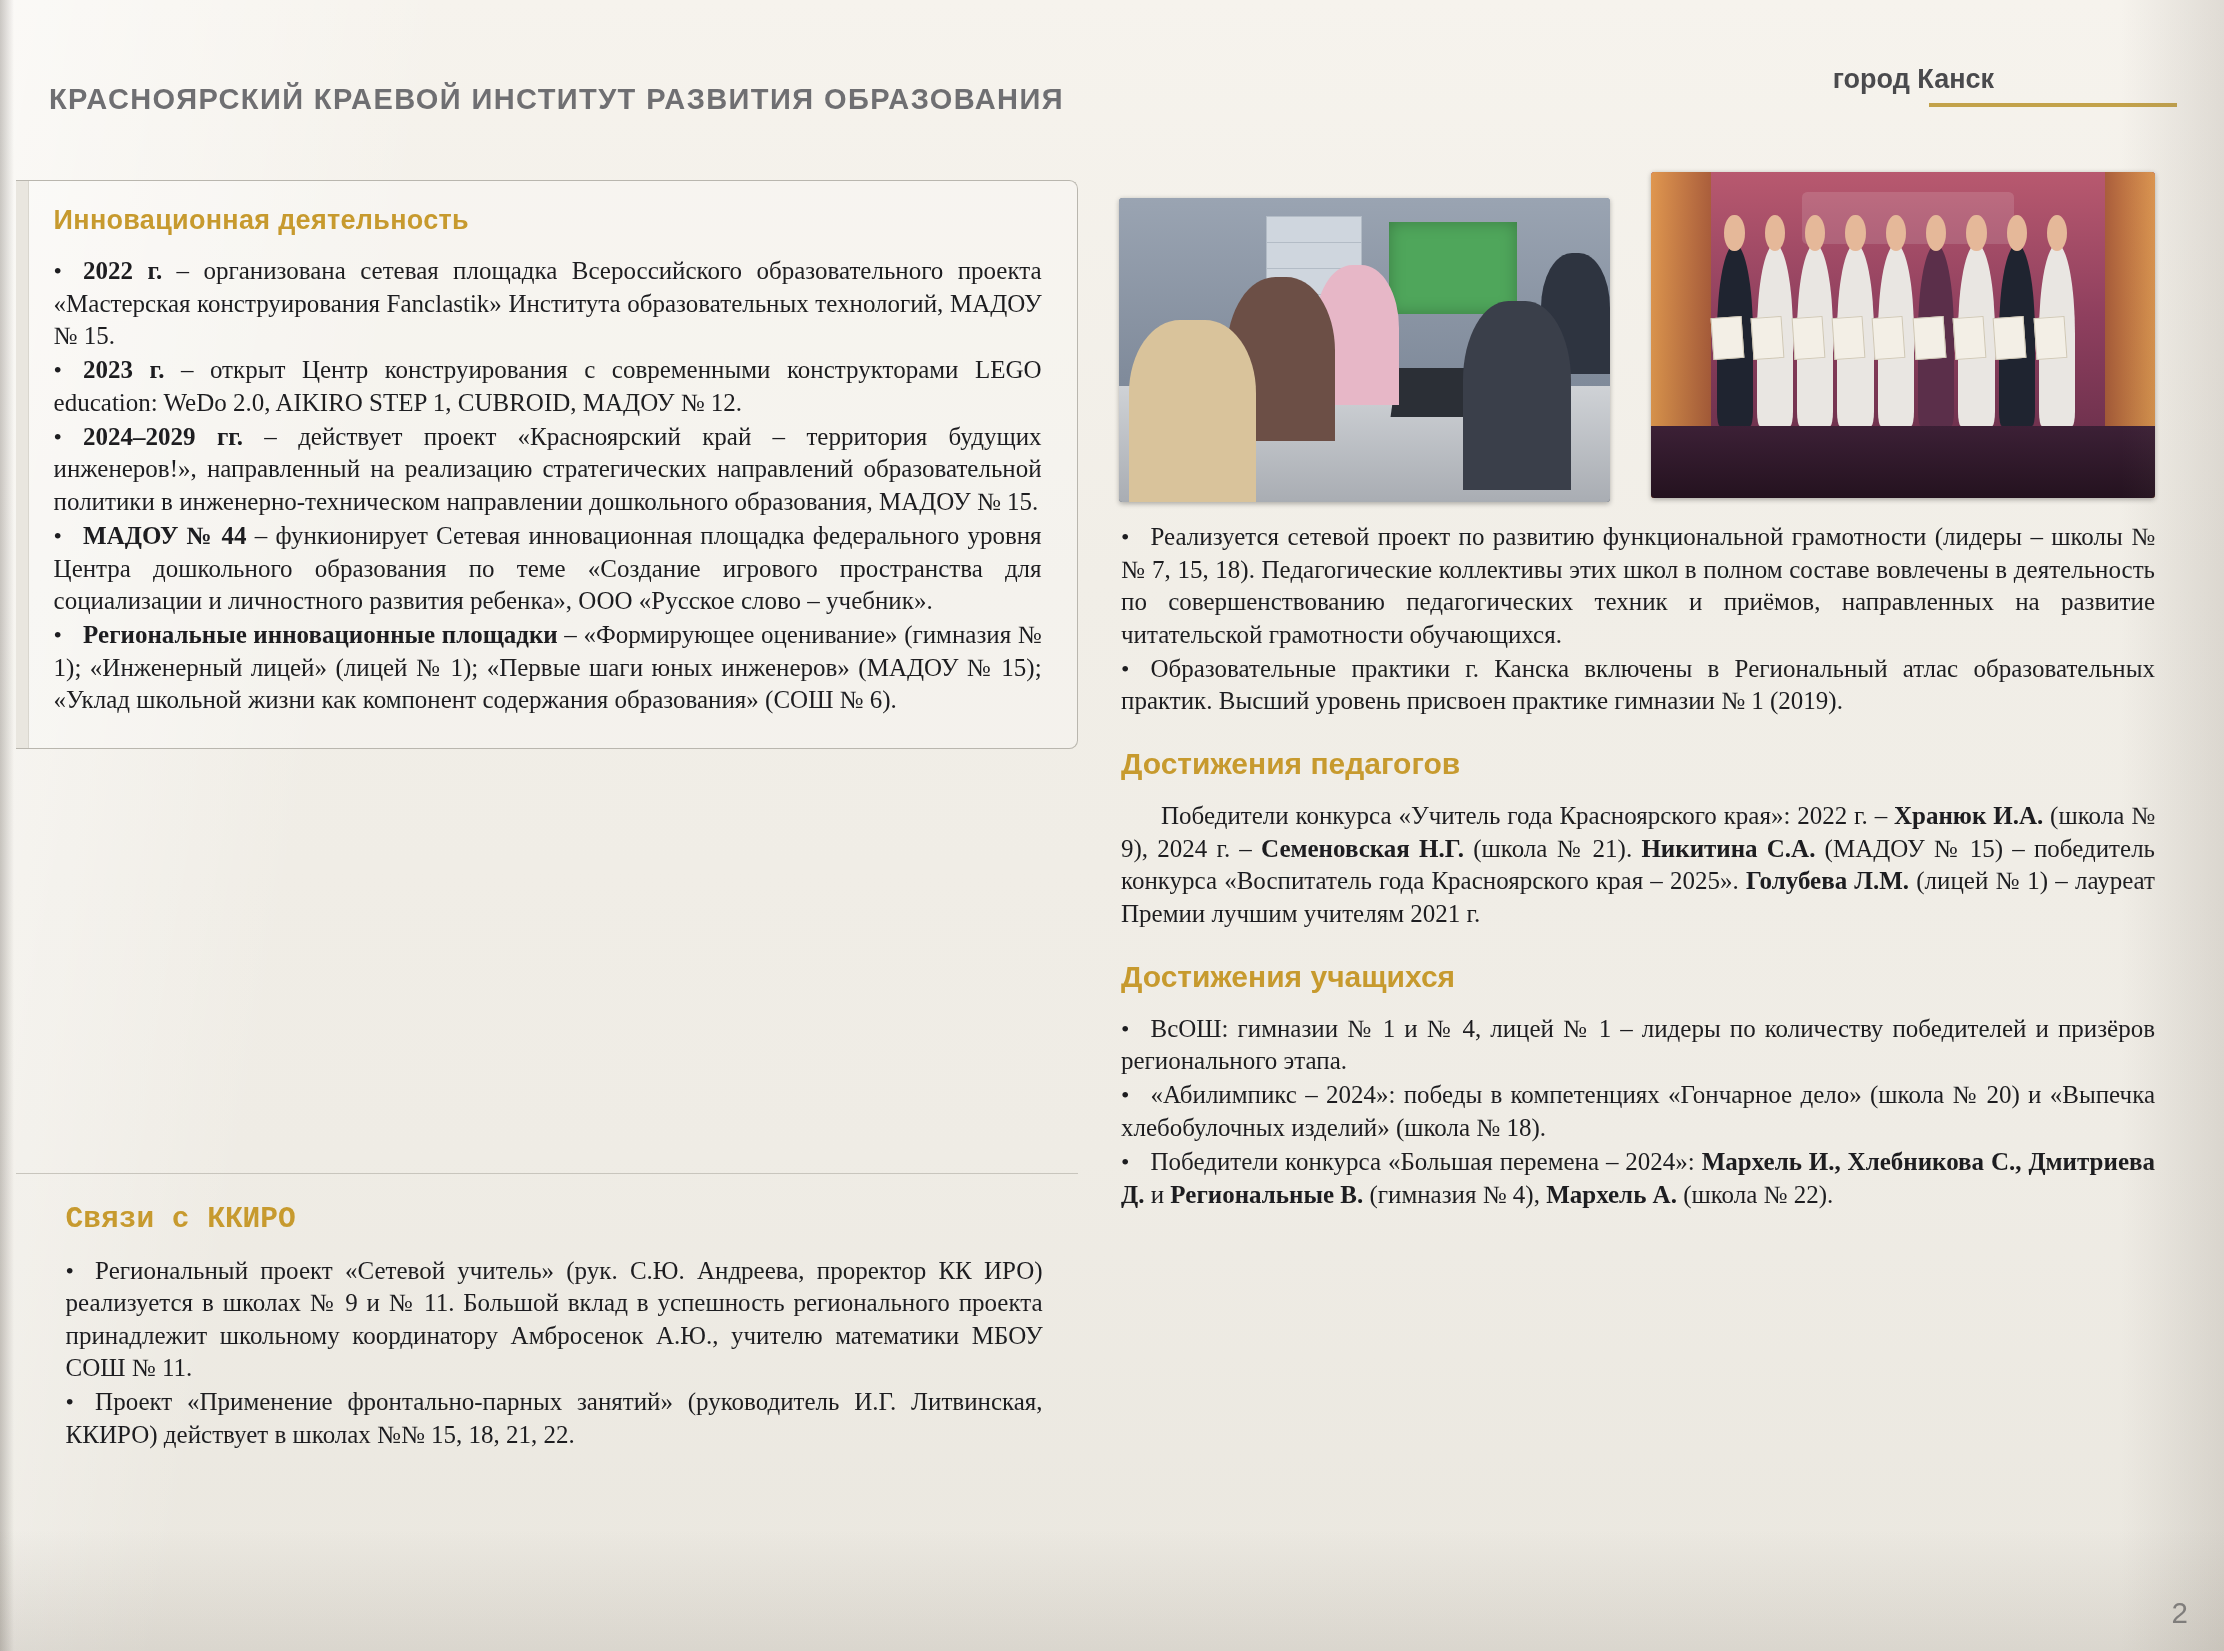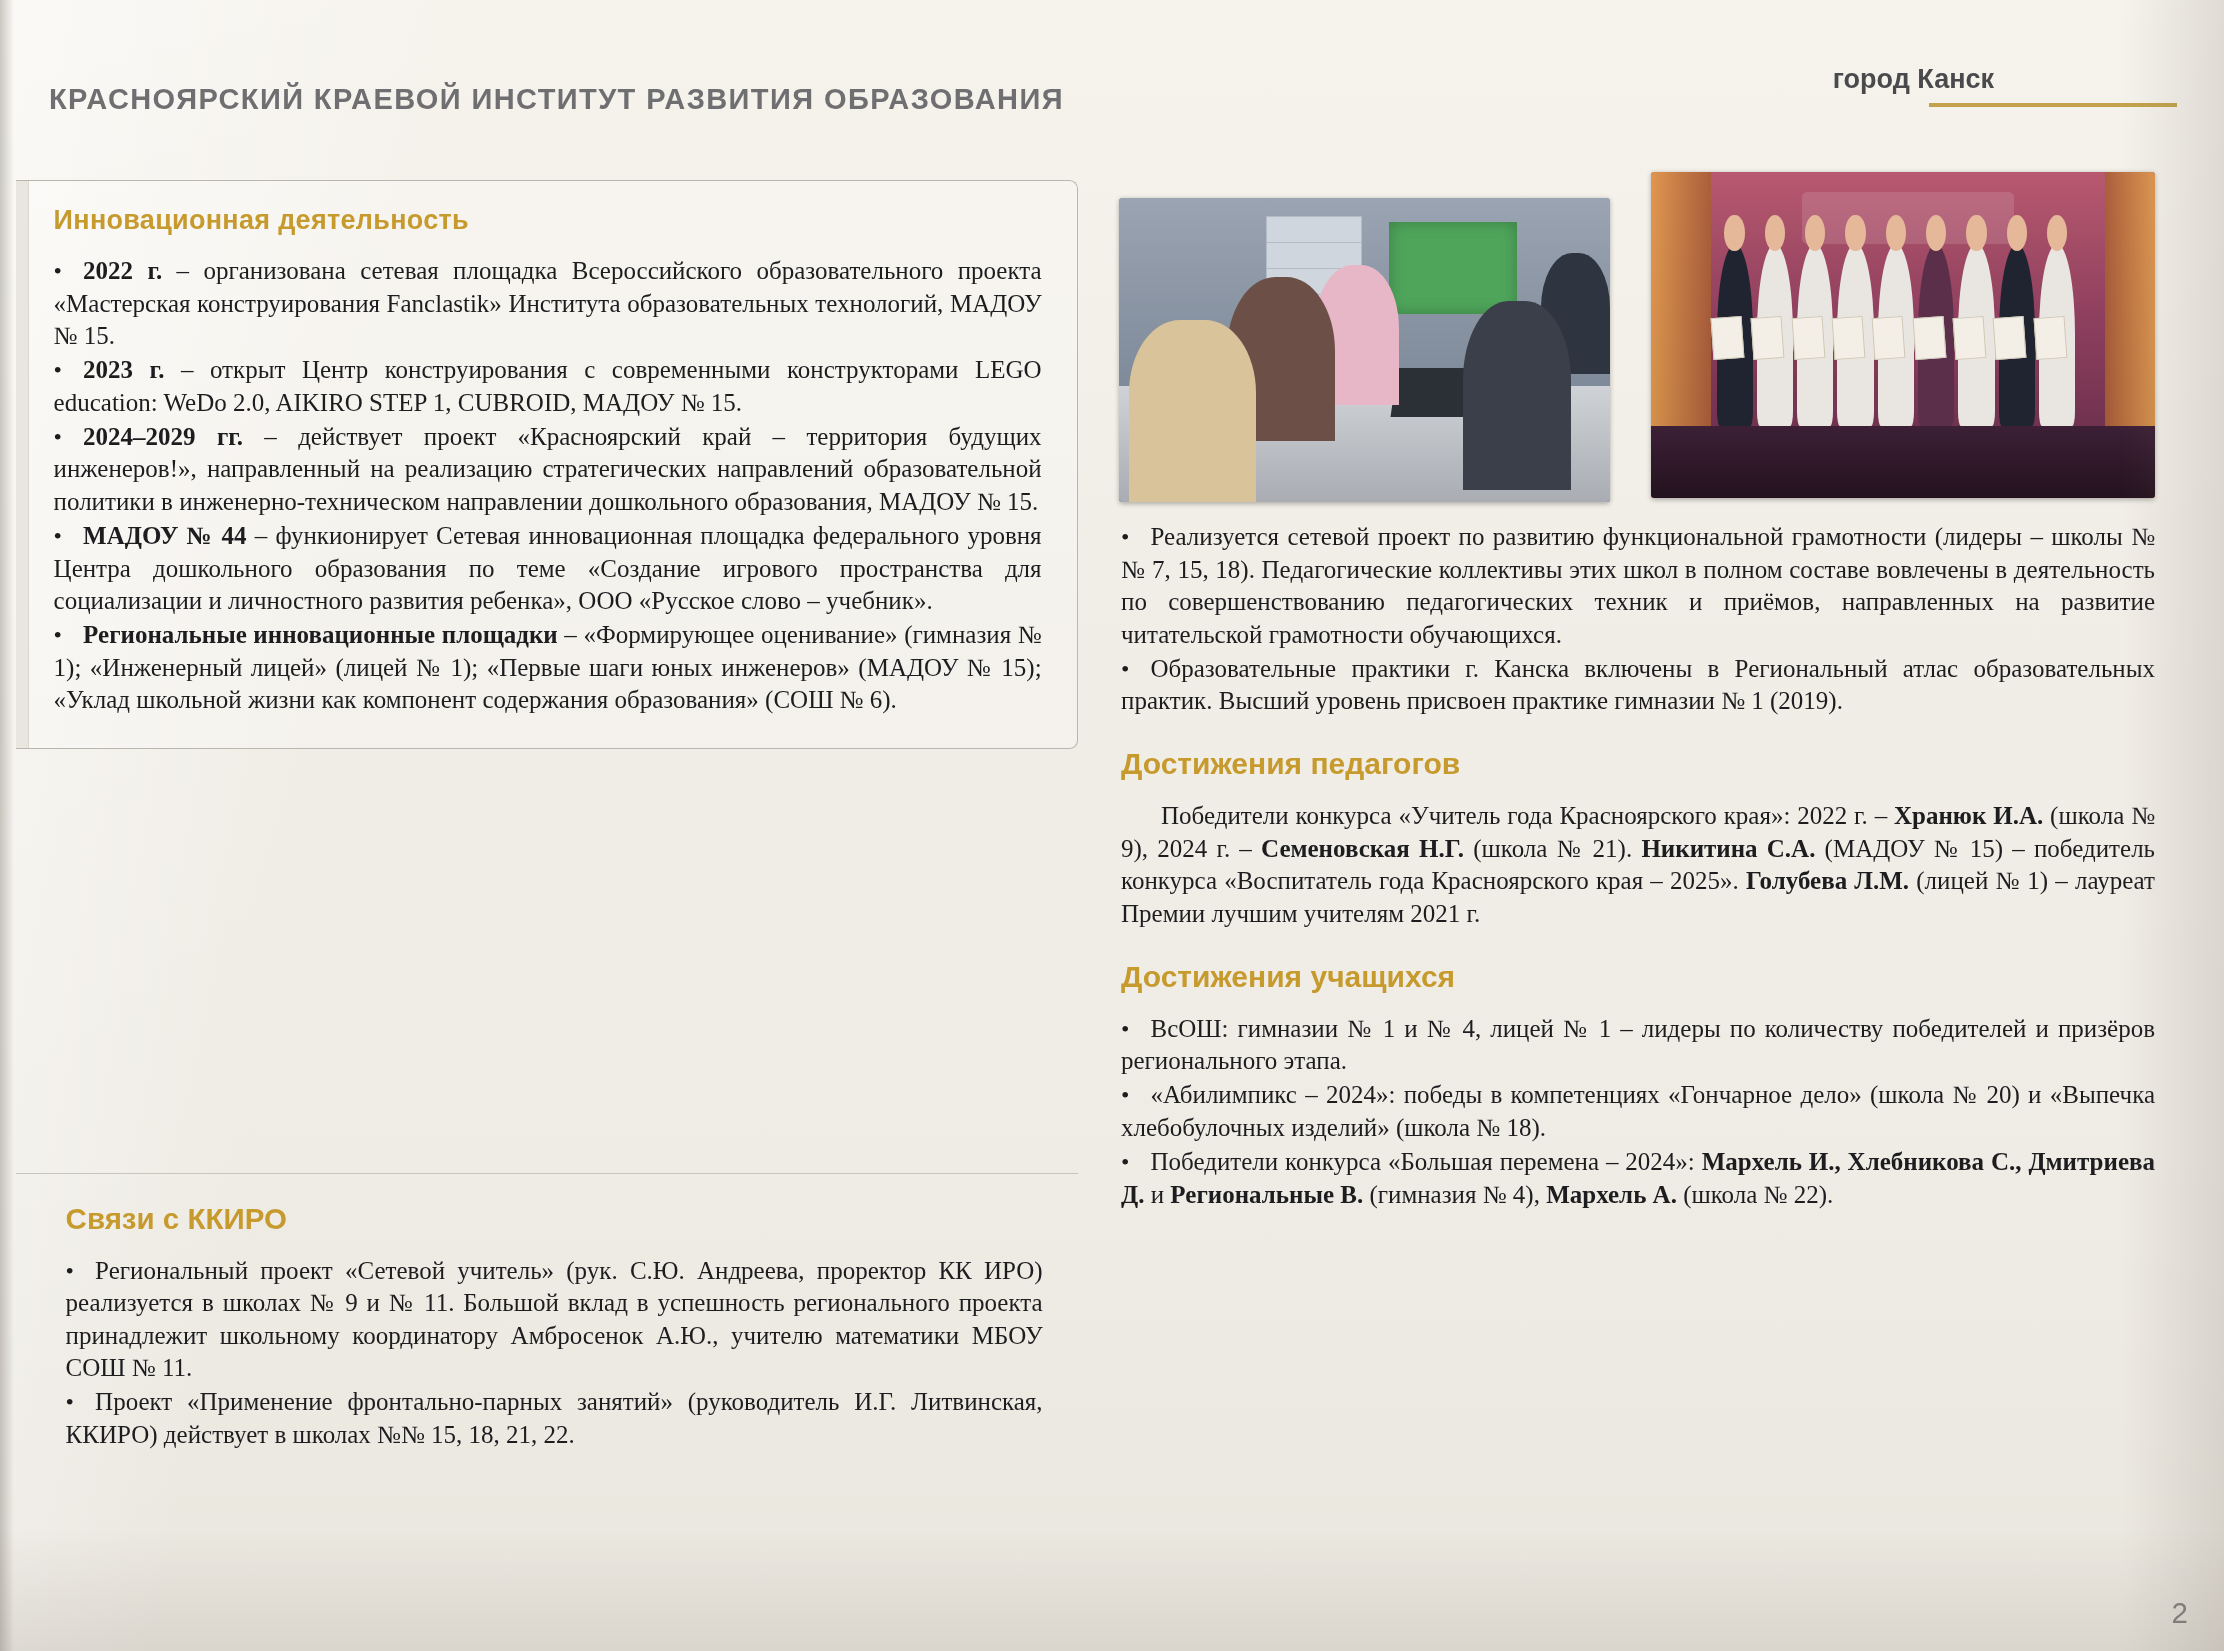--- a/index.html
+++ b/index.html
@@ -138,21 +138,21 @@
     width: 1086px;
   }
   .framed2 {
     position: relative;
     width: 1062px;
     box-sizing: border-box;
     padding: 19px 35px 17.4px 50px;
     border-top: 1.7px solid #c8c5bd;
   }
   .sec-title2 {
-    font-family: Liberation Sans, sans-serif;
+    font-family: Liberation Mono, monospace;
     font-weight: bold;
     font-size: 29.5px;
     color: #c79a2e;
     margin: 8.7px 0 19px 0;
   }
 
   
   .right-col {
     position: absolute;
     left: 1121px;
@@ -313,21 +313,21 @@
   <div class="left-col">
     <div class="framed">
       <div class="accent-bar"></div>
 
       <h2 class="sec-title">Инновационная деятельность</h2>
 
       <p class="body">
         <span class="bullet">•</span><span class="b">2022 г.</span><span> – организована сетевая площадка Всероссийского образовательного проекта «Мастерская конструирования Fanclastik» Института образовательных технологий, МАДОУ № 15.</span>
       </p>
       <p class="body">
-        <span class="bullet">•</span><span class="b">2023 г.</span><span> – открыт Центр конструирования с современными конструкторами LEGO education: WeDo 2.0, AIKIRO STEP 1, CUBROID, МАДОУ № 15.</span>
+        <span class="bullet">•</span><span class="b">2023 г.</span><span> – открыт Центр конструирования с современными конструкторами LEGO education: WeDo 2.0, AIKIRO STEP 1, CUBROID, МАДОУ № 12.</span>
       </p>
       <p class="body">
         <span class="bullet">•</span><span class="b">2024–2029 гг.</span><span> – действует проект «Красноярский край – территория будущих инженеров!», направленный на реализацию стратегических направлений образовательной политики в инженерно-техническом направлении дошкольного образования, МАДОУ № 15.</span>
       </p>
       <p class="body">
         <span class="bullet">•</span><span class="b">МАДОУ № 44</span><span> – функионирует Сетевая инновационная площадка федерального уровня Центра дошкольного образования по теме «Создание игрового пространства для социализации и личностного развития ребенка», ООО «Русское слово – учебник».</span>
       </p>
       <p class="body">
         <span class="bullet">•</span><span class="b">Региональные инновационные площадки</span><span> – «Формирующее оценивание» (гимназия № 1); «Инженерный лицей» (лицей № 1); «Первые шаги юных инженеров» (МАДОУ № 15); «Уклад школьной жизни как компонент содержания образования» (СОШ № 6).</span>
       </p>

